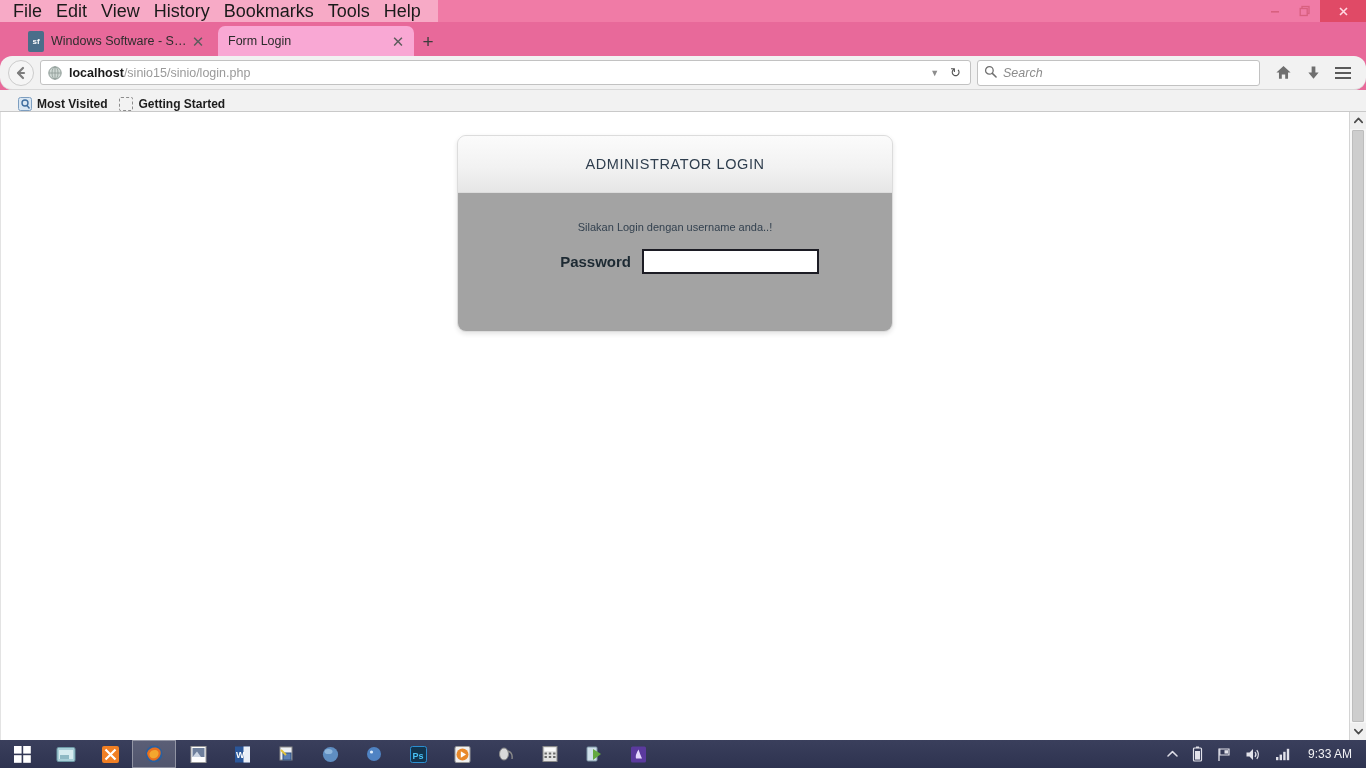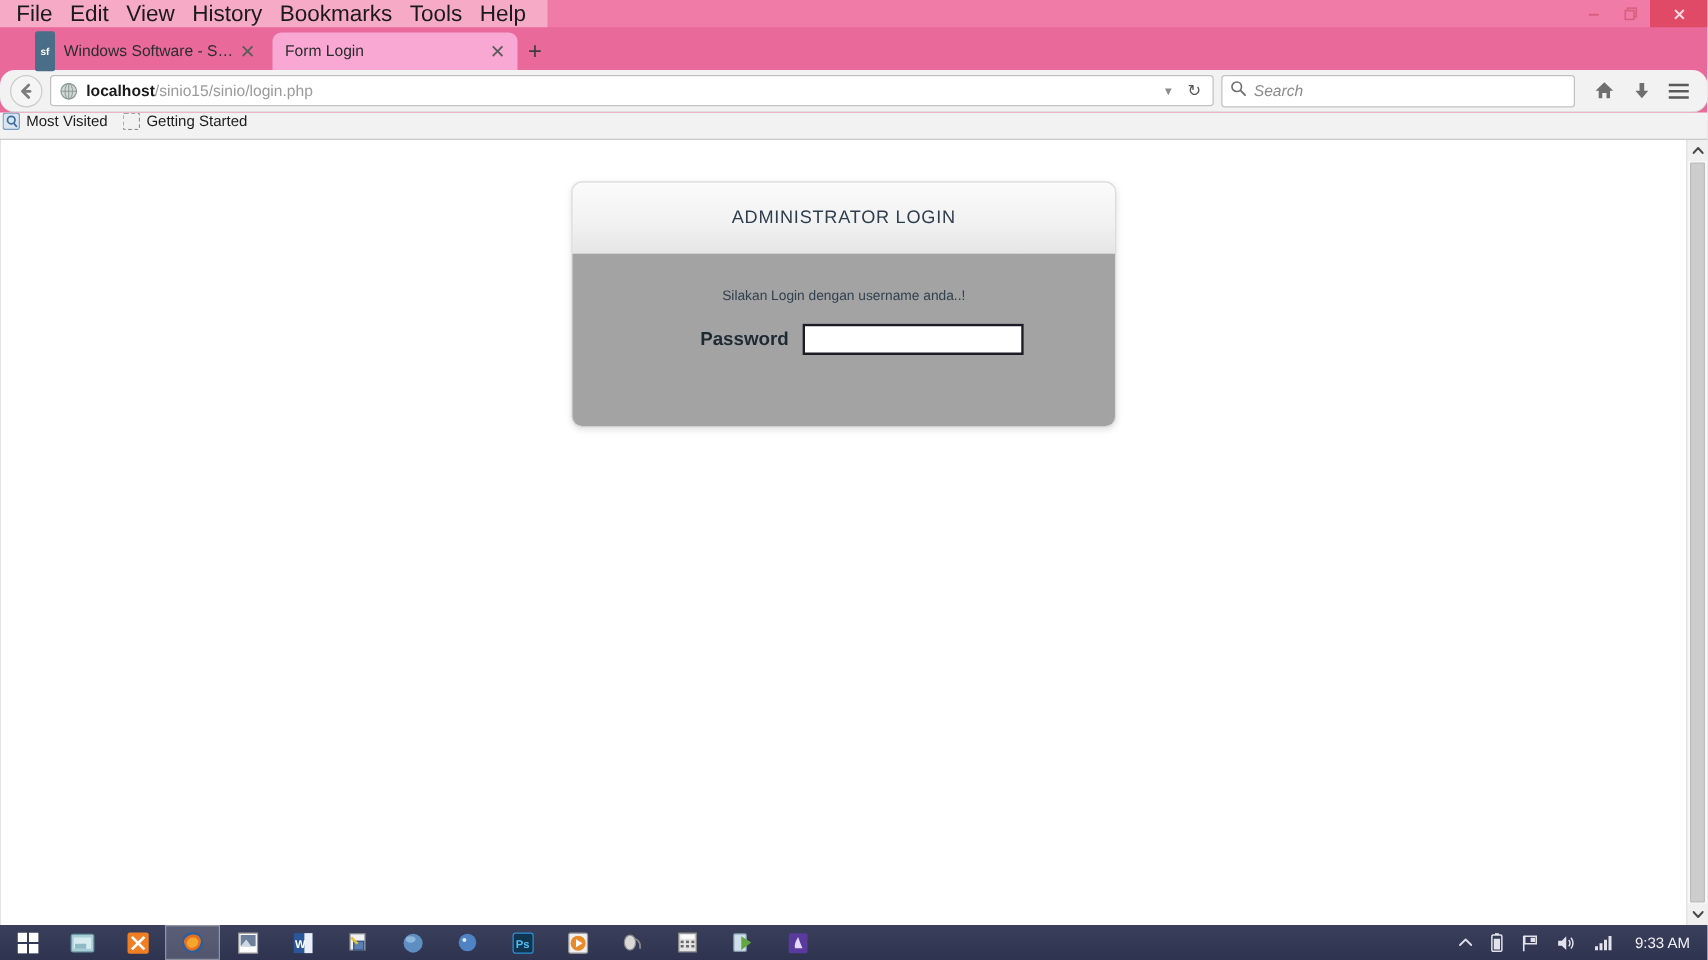--- a/index.html
+++ b/index.html
@@ -71,21 +71,21 @@
     padding: 0 8px 0 10px;
     border-radius: 7px 7px 0 0;
     font-size: 12.5px;
     color: #2b2b2b;
     min-width: 150px;
     position: relative;
   }
   .tab.inactive { background: transparent; color: #2d2d2d; width: 196px; }
   .tab.active { background: #f9a8d4; width: 196px; margin-left: 4px; }
   .tab-favicon {
-    width: 16px; height: 32px;
+    width: 16px; height: 21px;
     margin-right: 7px;
     flex: 0 0 16px;
     border-radius: 2px;
     display: flex; align-items: center; justify-content: center;
     font-size: 8px; font-weight: bold; color: #fff;
     background: #4a6e8a;
   }
   .tab-title {
     flex: 1 1 auto;
     overflow: hidden;
@@ -171,23 +171,24 @@
     display: flex; align-items: center; justify-content: center;
     color: #6d6d6d;
     flex: 0 0 30px;
   }
 
   
   .bookmarks {
     height: 22px;
     background: #f2f2f2;
     display: flex;
-    align-items: flex-start;
-    padding-left: 2px;
+    align-items: flex-end;
+    padding-left: 18px;
     border-bottom: 1px solid #c9c9c9;
+    font-weight: bold;
   }
   .bm {
     display: flex;
     align-items: center;
     font-size: 12px;
     color: #1d1d1d;
     margin-right: 12px;
   }
   .bm-icon { width: 14px; height: 14px; margin-right: 5px; flex:0 0 14px; }
   .bm-icon.dashed { border: 1px dashed #8d8d8d; border-radius: 2px; }
@@ -204,21 +205,21 @@
     flex: 1 1 auto;
     background: #ffffff;
     position: relative;
     overflow: hidden;
   }
 
   
   .card {
     position: absolute;
     left: 456px;
-    top: 33px;
+    top: 23px;
     width: 436px;
     background: #eaeaea;
     border: 1px solid #dcdcdc;
     border-radius: 9px;
     box-shadow: 0 2px 5px rgba(0,0,0,0.11);
   }
   .card-header {
     height: 57px;
     background: linear-gradient(to bottom, #fbfbfb 0%, #f2f2f2 55%, #e6e6e6 100%);
     border-radius: 8px 8px 0 0;

